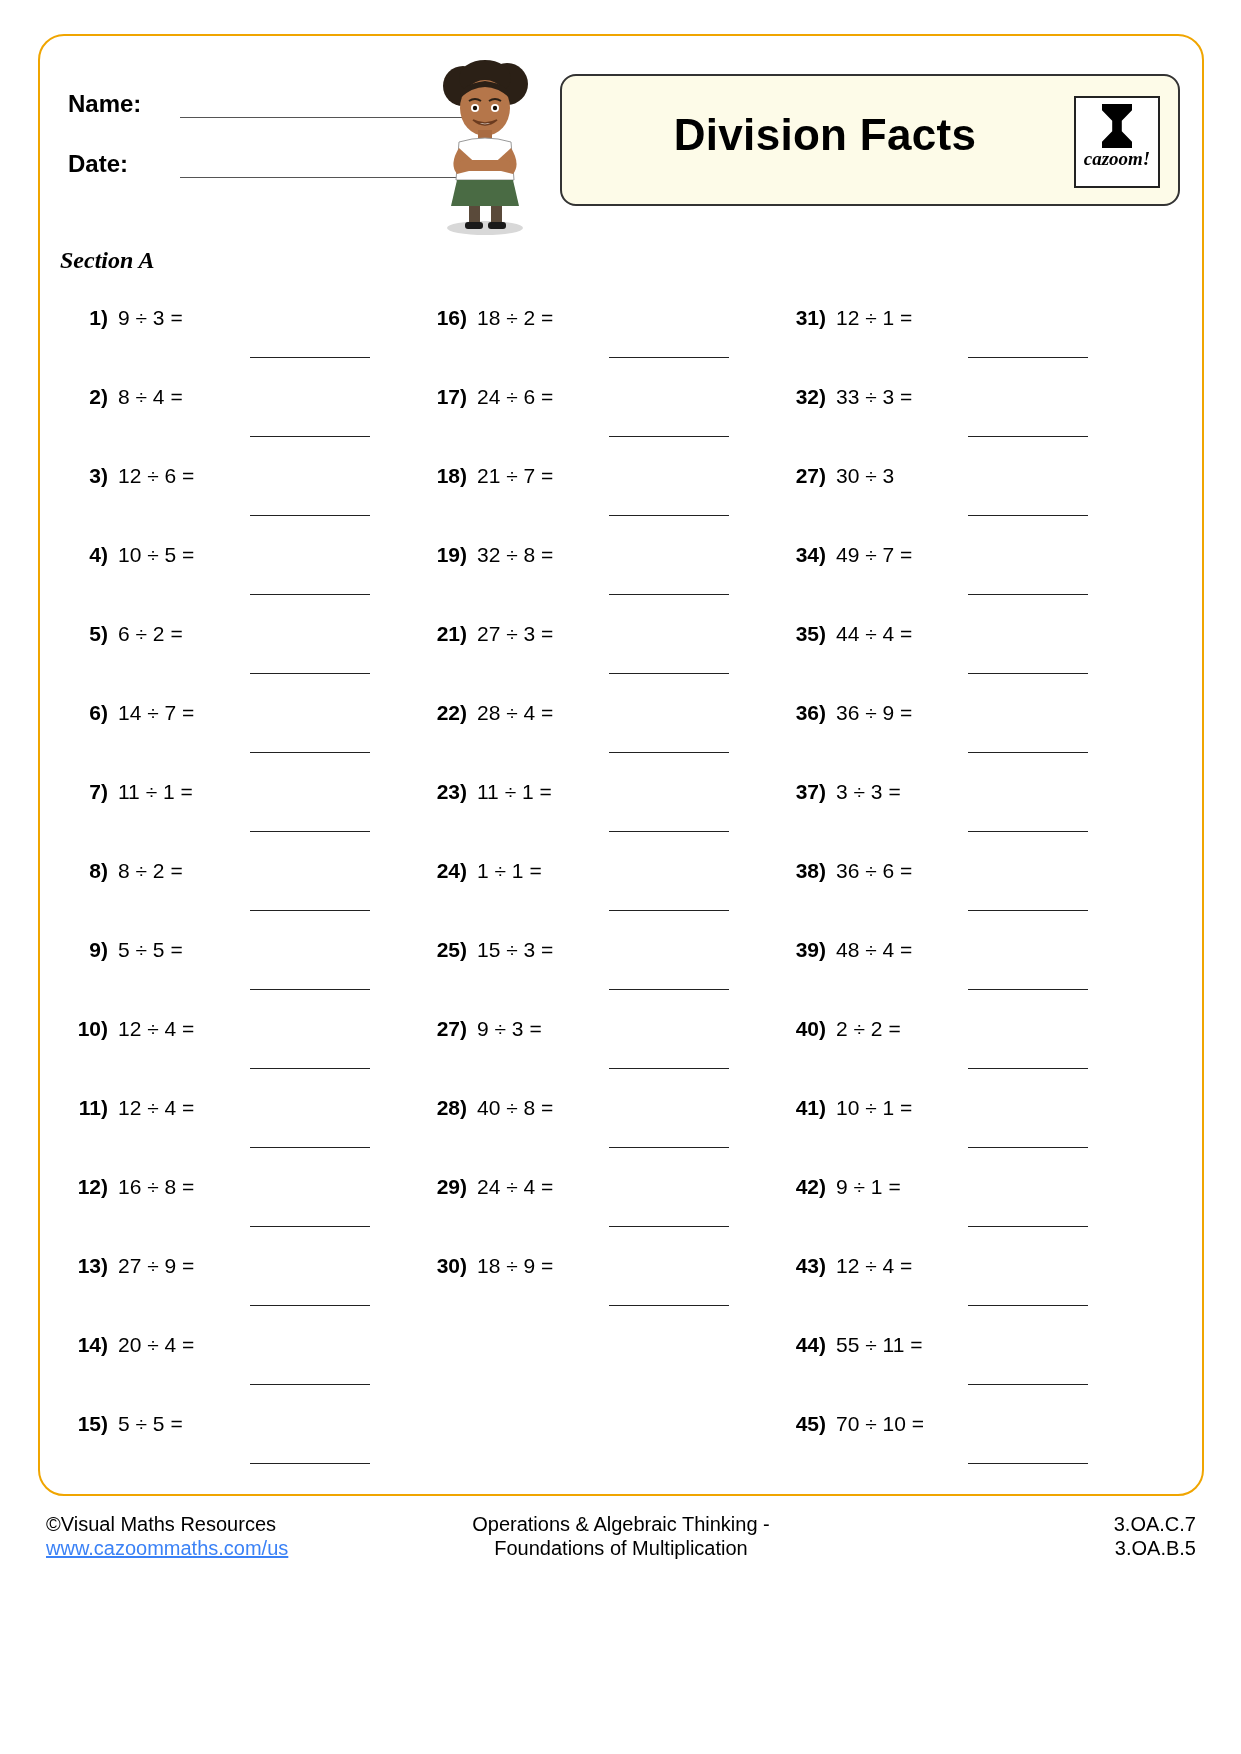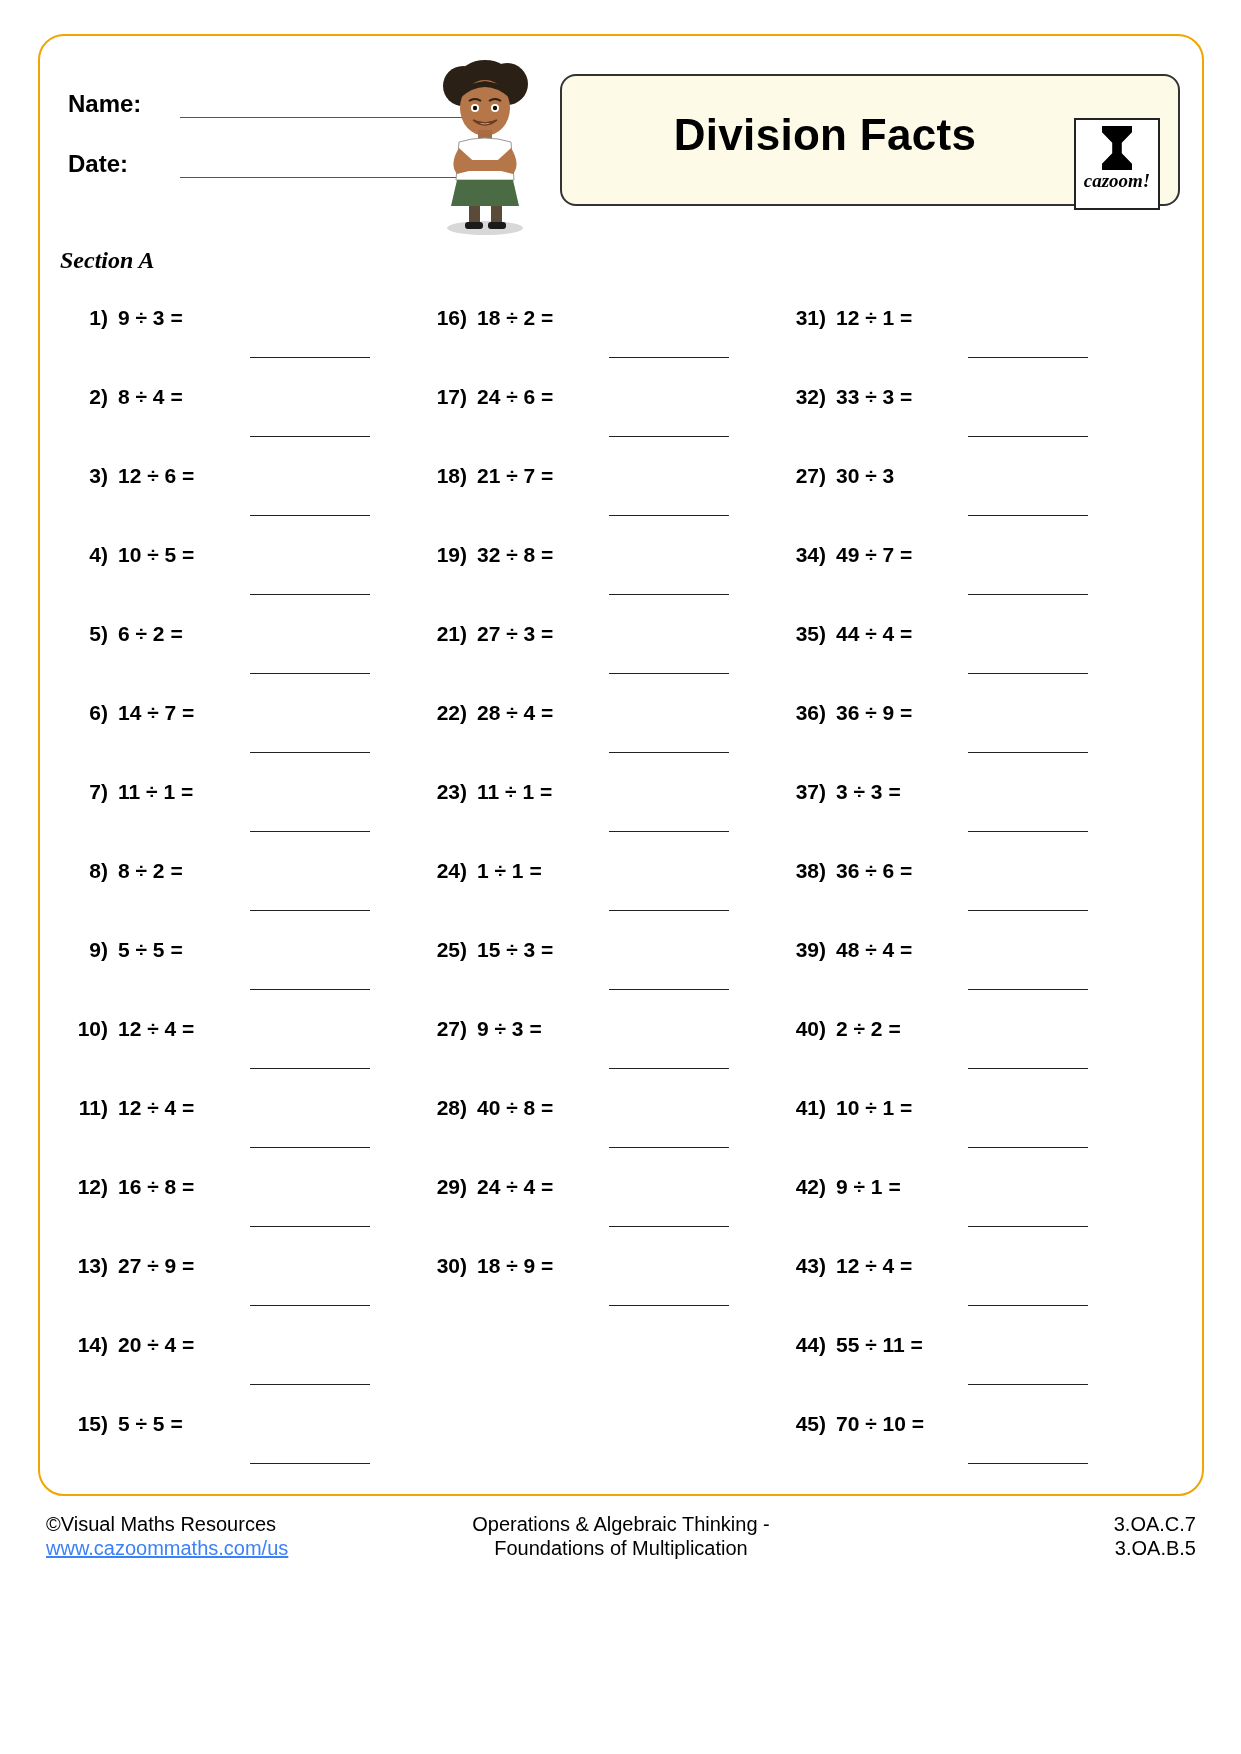--- a/index.html
+++ b/index.html
@@ -103,21 +103,20 @@
   .logo {
     position: absolute;
     right: 18px;
     top: 20px;
     width: 86px;
     height: 92px;
     background: #ffffff;
     border: 2px solid #222;
     box-sizing: border-box;
     text-align: center;
-    margin-top: 22px;
   }
   .logo-mark {
     margin: 6px auto 0;
     width: 30px;
     height: 44px;
     background: #000;
     clip-path: polygon(0% 0%, 100% 0%, 100% 14%, 66% 38%, 66% 62%, 100% 86%, 100% 100%, 0% 100%, 0% 86%, 34% 62%, 34% 38%, 0% 14%);
   }
   .logo-text {
     font-family: "Liberation Serif", serif;
@@ -161,21 +160,21 @@
     width: 48px;
     text-align: right;
     font-size: 21px;
     font-weight: bold;
   }
   .q-text {
     position: absolute;
     left: 58px;
     top: 6px;
     font-size: 21px;
-    font-weight: bold;
+    font-weight: normal;
     white-space: nowrap;
   }
   .ans-line {
     position: absolute;
     left: 190px;
     top: 56px;
     width: 120px;
     border-bottom: 1.6px solid #222;
     height: 1px;
   }

